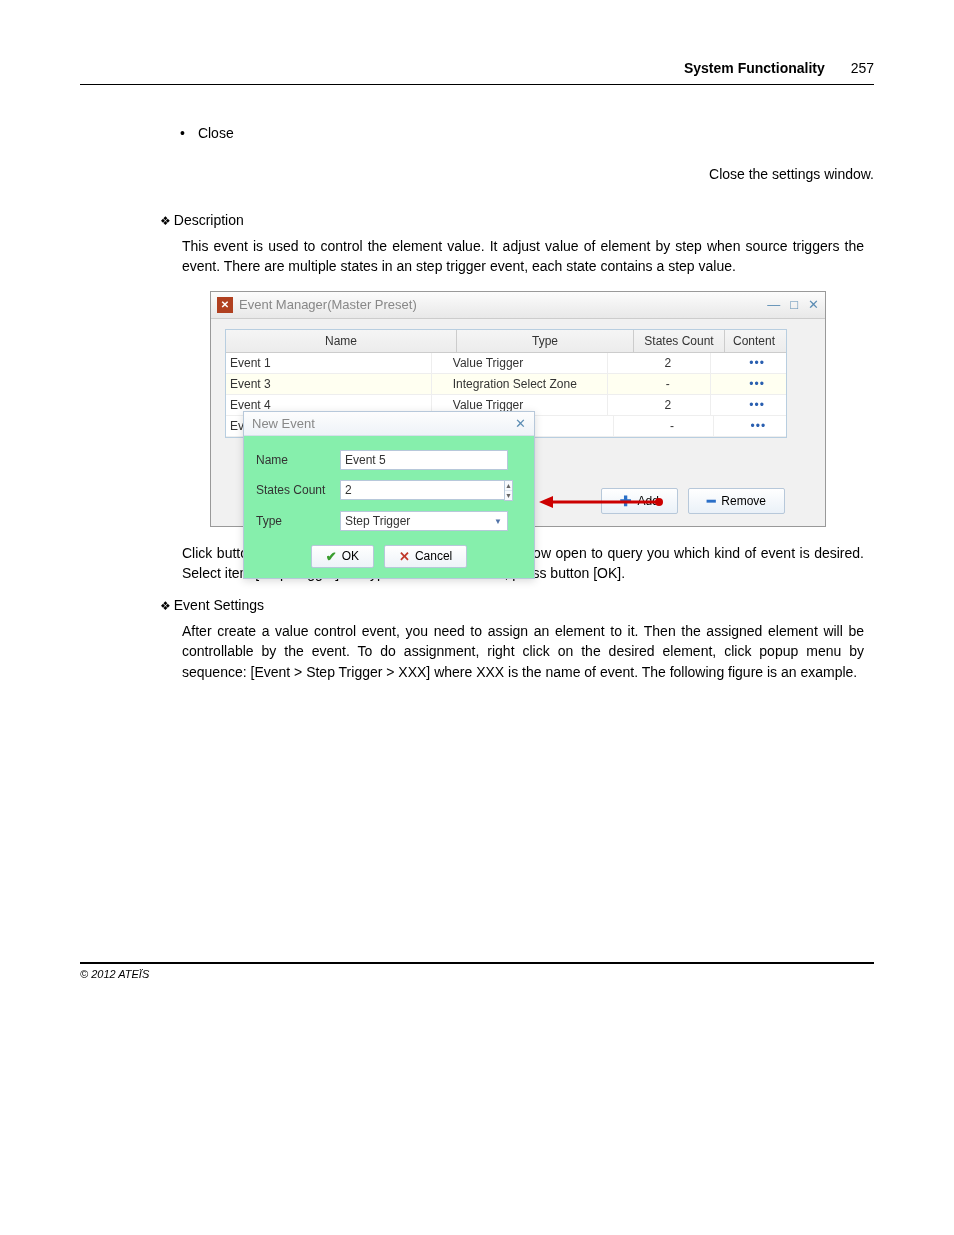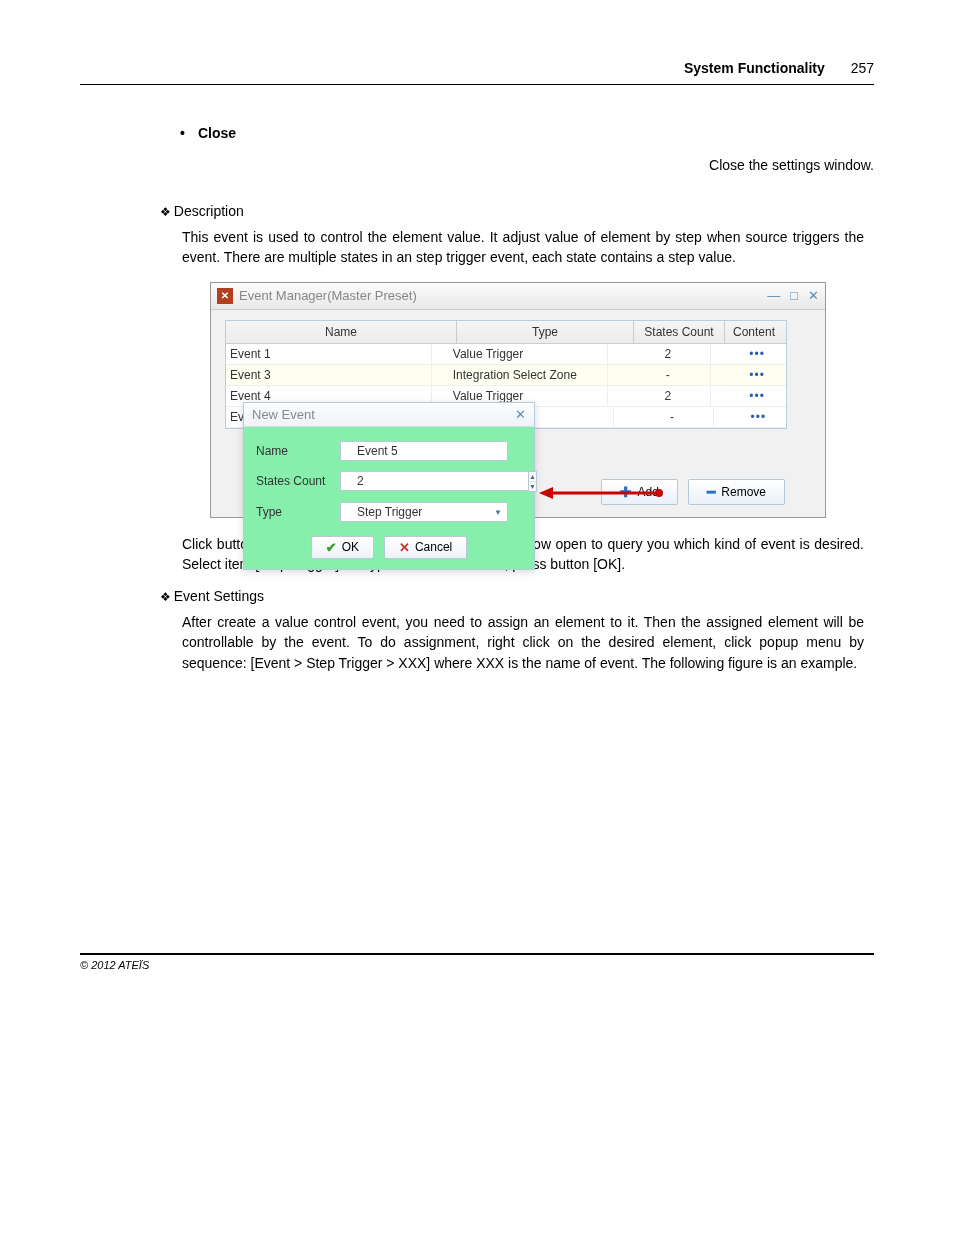--- a/index.html
+++ b/index.html
@@ -26,21 +26,21 @@
   .header-title {
     font-weight: bold;
     display: inline-block;
     margin-right: 22px;
   }
   .header-page {
     display: inline-block;
     font-weight: normal;
   }
   .content { padding-left: 20px; }
-  .bullet-row { margin-left: 80px; margin-bottom: 16px; font-weight: bold; }
+  .bullet-row { margin-left: 80px; margin-bottom: 25px; }
   .bullet-dot { display: inline-block; width: 14px; }
   .indent-para { margin-left: 110px; margin-bottom: 30px; text-align: right; }
   .section-heading { margin: 25px 0 15px 0; }
   .section-num { font-weight: bold; font-size: 17px; display:inline-block; margin-right: 36px; }
   .section-title { font-weight: bold; font-size: 17px; }
   .diamond-row { margin-left: 60px; margin-top: 14px; margin-bottom: 8px; }
   .diamond { font-size: 12px; margin-right: 3px; }
   .body-para { margin-left: 82px; margin-right: 10px; text-align: justify; line-height: 1.45; margin-bottom: 14px; }
   .screenshot-wrap { margin-left: 110px; margin-top: 10px; margin-bottom: 16px; }
 
@@ -112,21 +112,21 @@
     display:flex; justify-content:space-between; align-items:center;
   }
   .popup-close { color:#5b8cb3; font-size:13px; cursor:default; }
   .popup-body { padding: 14px 12px 10px 12px; }
   .prow { display:flex; align-items:center; margin-bottom: 10px; font-size:12px; color:#333; }
   .plabel { width: 84px; }
   .pinput {
     border: 1px solid #b7c8da;
     background: #fff;
     height: 20px;
-    padding: 0 16px;
+    padding: 0 4px;
     font-size: 12px;
     color:#333;
     box-sizing: border-box;
   }
   .pinput.w { width: 168px; }
   .spinbox { display:flex; width:168px; }
   .spinbox .pinput { flex:1; border-right:none; }
   .spin-btns { width:18px; border:1px solid #b7c8da; display:flex; flex-direction:column; }
   .spin-btns div { flex:1; font-size:7px; text-align:center; color:#666; line-height:9px; border-bottom:1px solid #dde6ef; background:#f7fafd; }
   .spin-btns div:last-child { border-bottom:none; }

